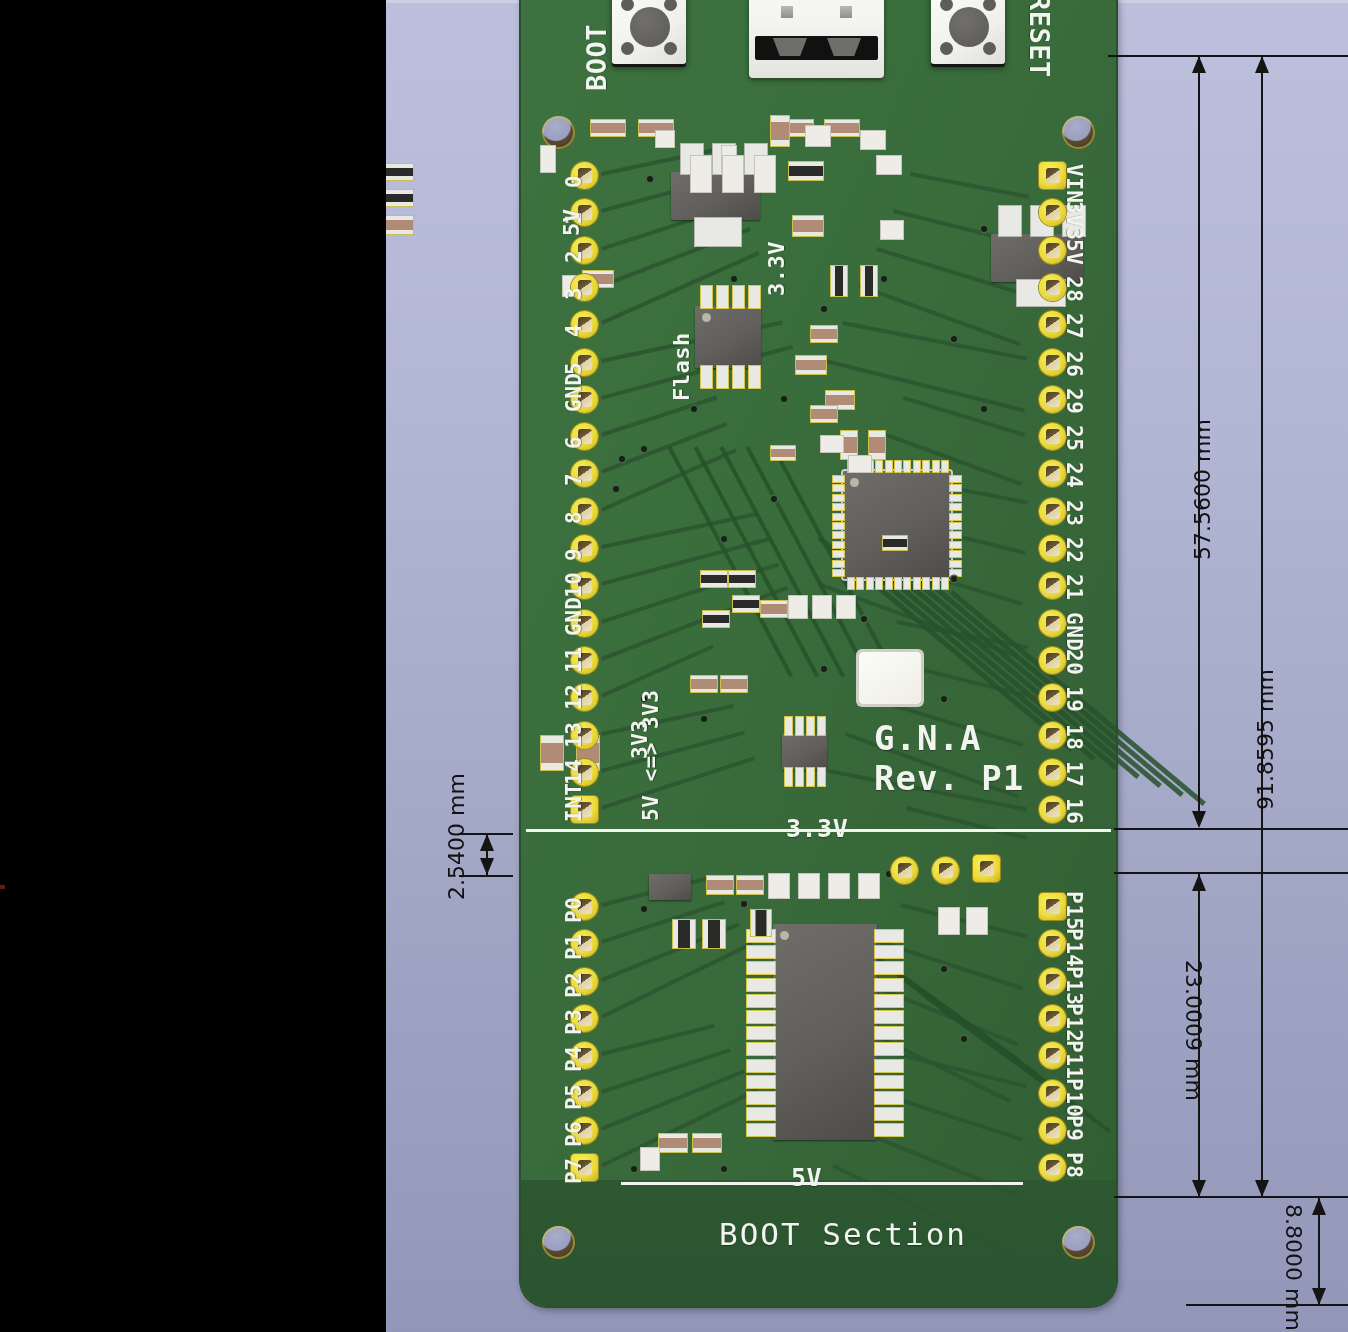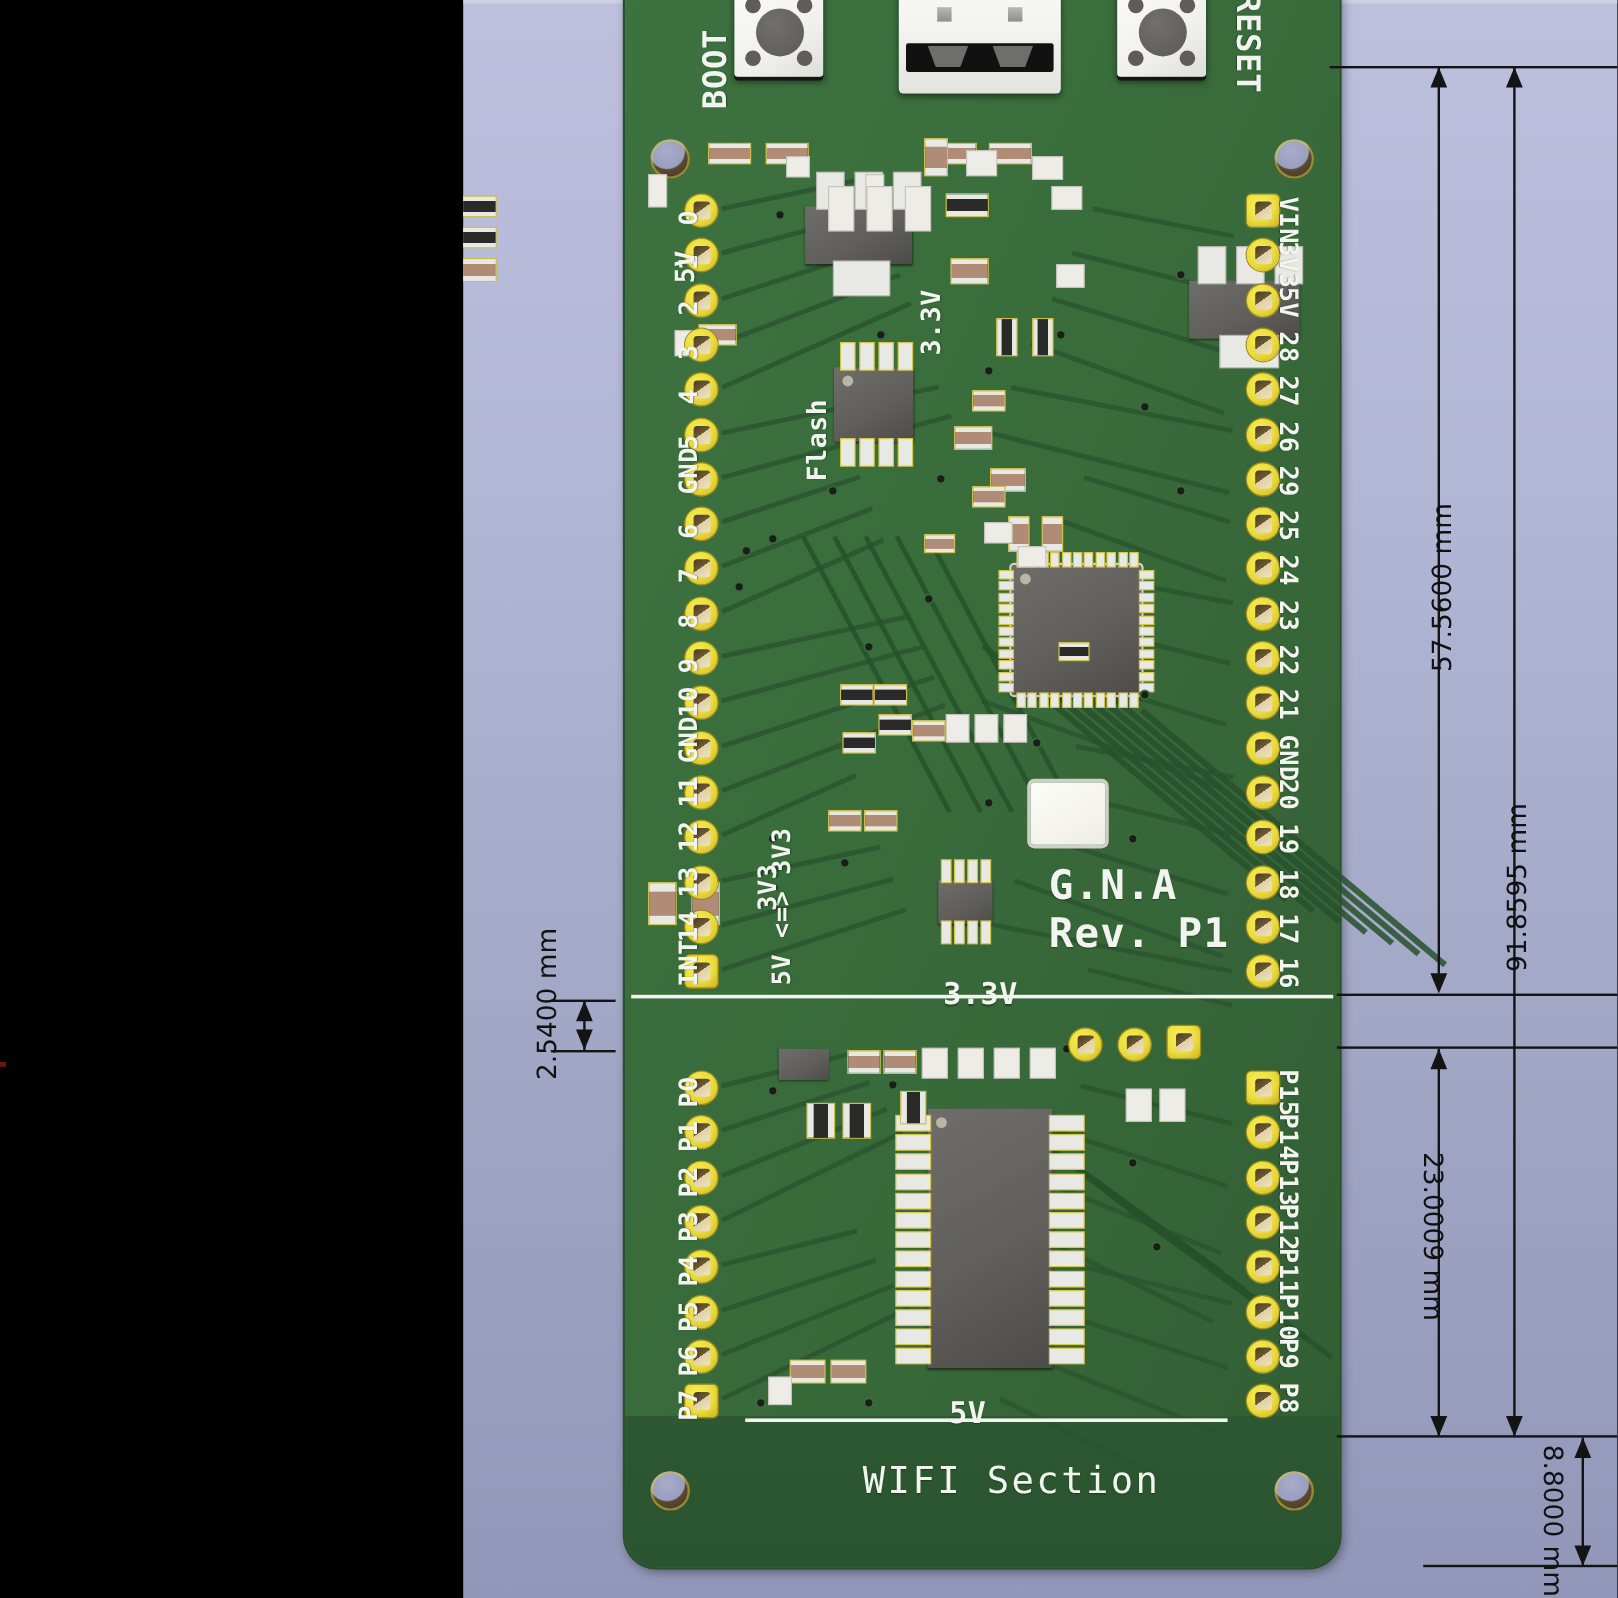--- a/index.html
+++ b/index.html
@@ -648,21 +648,21 @@
       <div class="silk rot" style="left:107px;top:783px;font-size:21px;">3V3</div>
       <div class="silk" style="left:265px;top:838px;font-size:25px;">3.3V</div>
       <div class="silk" style="left:270px;top:1187px;font-size:25px;">5V</div>
 
       <div class="silk" style="left:353px;top:742px;font-size:34px;letter-spacing:1px;">G.N.A</div>
       <div class="silk" style="left:353px;top:782px;font-size:34px;letter-spacing:1px;">Rev. P1</div>
 
       <div class="silkline" style="left:5px;top:853px;width:585px;"></div>
       <div class="silkline" style="left:100px;top:1206px;width:402px;"></div>
 
-      <div class="silk" style="left:198px;top:1240px;font-size:31px;font-weight:400;letter-spacing:2px;">WIFI Section</div>
+      <div class="silk" style="left:198px;top:1240px;font-size:31px;font-weight:400;letter-spacing:2px;">BOOT Section</div>
     </div>
 
     <div id="dims">
 
       <div class="dimline dimh" style="left:722px;top:55px;width:240px;"></div>
 
       <div class="dimline dimv" style="left:812px;top:56px;height:760px;"></div>
       <div class="arw up" style="left:806px;top:56px;"></div>
       <div class="arw down" style="left:806px;top:811px;"></div>
       <div class="dimtxt up" style="left:804px;top:560px;">57.5600  mm</div>

